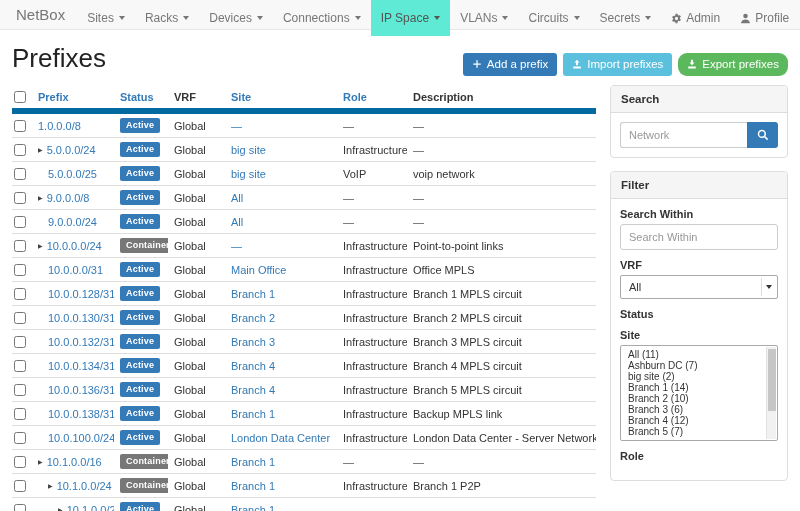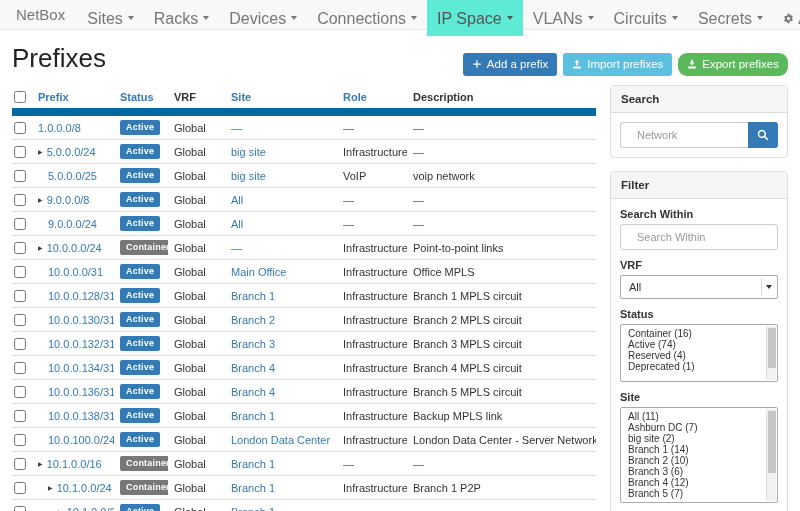--- a/index.html
+++ b/index.html
@@ -4,21 +4,21 @@
 <style>
   * { box-sizing: border-box; }
   html, body { margin:0; padding:0; width:800px; height:511px; overflow:hidden;
     font-family:"Liberation Sans", sans-serif; background:#fff; color:#333; }
 
   
   .navbar { height:30px; background:#f8f8f8; border-bottom:1px solid #e7e7e7;
     display:flex; align-items:stretch; padding:0 4px; }
   .brand { line-height:29px; font-size:15px; color:#777; padding:0 12px; }
   .nav-list { display:flex; list-style:none; margin:0; padding:0; }
-  .nav-item { line-height:29px; font-size:16px; color:#777; padding:18px 10px;
+  .nav-item { line-height:29px; font-size:12px; color:#777; padding:18px 10px;
     cursor:pointer; display:flex; align-items:center; gap:5px; white-space:nowrap; }
   .nav-item.active { background:#5eead4; color:#555; }
   .caret { width:0; height:0; border-left:3.5px solid transparent;
     border-right:3.5px solid transparent; border-top:4px solid currentColor; display:inline-block; }
   .nav-right { margin-left:auto; display:flex; }
   .nav-right .nav-item { gap:4px; }
   .icon { display:inline-flex; align-items:center; }
   .icon svg { display:block; }
 
   
@@ -27,21 +27,21 @@
   .btn { display:inline-flex; align-items:center; gap:5px; color:#fff; font-size:11.5px;
     padding:5px 9px; border:none; border-radius:3px; cursor:pointer;
     font-family:inherit; line-height:1.1; }
   h1 { font-size:26px; font-weight:400; color:#222; margin:13px 0 11px; }
 
   .main { display:flex; align-items:flex-start; gap:14px; }
   .table-wrap { flex:1; min-width:0; }
 
   
   table { width:100%; border-collapse:collapse; font-size:11px; table-layout:fixed; }
-  th { text-align:left; padding:5px 6px; border-bottom:8px solid #0369a1;
+  th { text-align:left; padding:5px 6px; border-bottom:6px solid #0369a1;
     font-size:11px; color:#333; white-space:nowrap; }
   th.link { color:#337ab7; cursor:pointer; }
   td { padding:4px 6px; border-top:1px solid #ddd; vertical-align:middle;
     white-space:nowrap; overflow:hidden; }
   a.tbl-link { color:#337ab7; text-decoration:none; cursor:pointer; }
   .nolink { color:#555; cursor:default; }
   .dash { color:#555; }
   .badge { display:inline-block; color:#fff; font-size:9px; font-weight:bold;
     padding:2px 6px 3px; border-radius:2px; letter-spacing:.2px; }
   .indent { display:inline-block; height:1px; }
@@ -49,21 +49,21 @@
   input[type=checkbox] { width:12px; height:12px; margin:0; vertical-align:middle; }
 
   
   .sidebar { width:178px; flex:none; }
   .panel { border:1px solid #ddd; border-radius:4px; margin-bottom:13px; background:#fff; }
   .panel-heading { background:#f5f5f5; border-bottom:1px solid #ddd; padding:7px 10px;
     font-weight:bold; font-size:11.5px; color:#333; border-radius:3px 3px 0 0; }
   .panel-body { padding:9px; }
   .input-group { display:flex; }
   .form-input { width:100%; min-width:0; height:26px; border:1px solid #ccc;
-    border-radius:3px; padding:0 16px; font-size:11px; color:#333; font-family:inherit; }
+    border-radius:3px; padding:0 8px; font-size:11px; color:#333; font-family:inherit; }
   .form-input::placeholder { color:#999; }
   .input-group .form-input { border-radius:3px 0 0 3px; border-right:none; }
   .search-btn { width:36px; height:26px; border:none; border-radius:0 3px 3px 0;
     color:#fff; display:flex; align-items:center; justify-content:center; cursor:pointer; }
   .field { margin-bottom:9px; }
   .field-label { display:block; font-size:11px; font-weight:bold; margin:0 0 4px; color:#333; }
   .select { height:24px; border:1px solid #aaa; border-radius:2px; background:#fff;
     display:flex; align-items:center; padding-left:8px; font-size:11px; position:relative;
     cursor:pointer; color:#333; }
   .select-arrow { position:absolute; right:5px; top:9px; width:0; height:0;
@@ -454,31 +454,20 @@
     <label class="field-label">VRF</label>
     <div class="select">
       <span>All</span>
       <span class="select-strip"></span>
       <span class="select-arrow"></span>
     </div>
   </div>
 
   <div class="field">
     <label class="field-label">Status</label>
-    <div class="listbox" style="height: 58px;">
-      <div class="opts">
-                  <div class="opt">Container (16)</div>
-                  <div class="opt">Active (74)</div>
-                  <div class="opt">Reserved (4)</div>
-                  <div class="opt">Deprecated (1)</div>
-                </div>
-      <div class="rail">
-        <div class="thumb" style="top: 2px; height: 40px;"></div>
-      </div>
-    </div>
   </div>
 
   <div class="field">
     <label class="field-label">Site</label>
     <div class="listbox" style="height: 96px;">
       <div class="opts">
                   <div class="opt">All (11)</div>
                   <div class="opt">Ashburn DC (7)</div>
                   <div class="opt">big site (2)</div>
                   <div class="opt">Branch 1 (14)</div>

